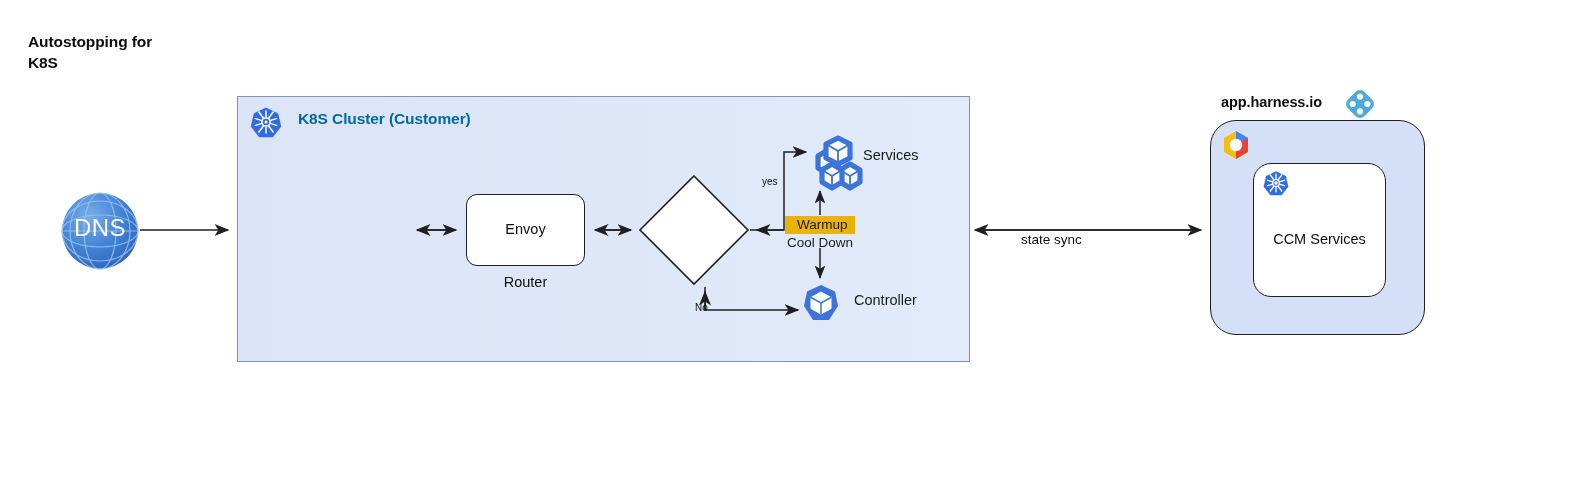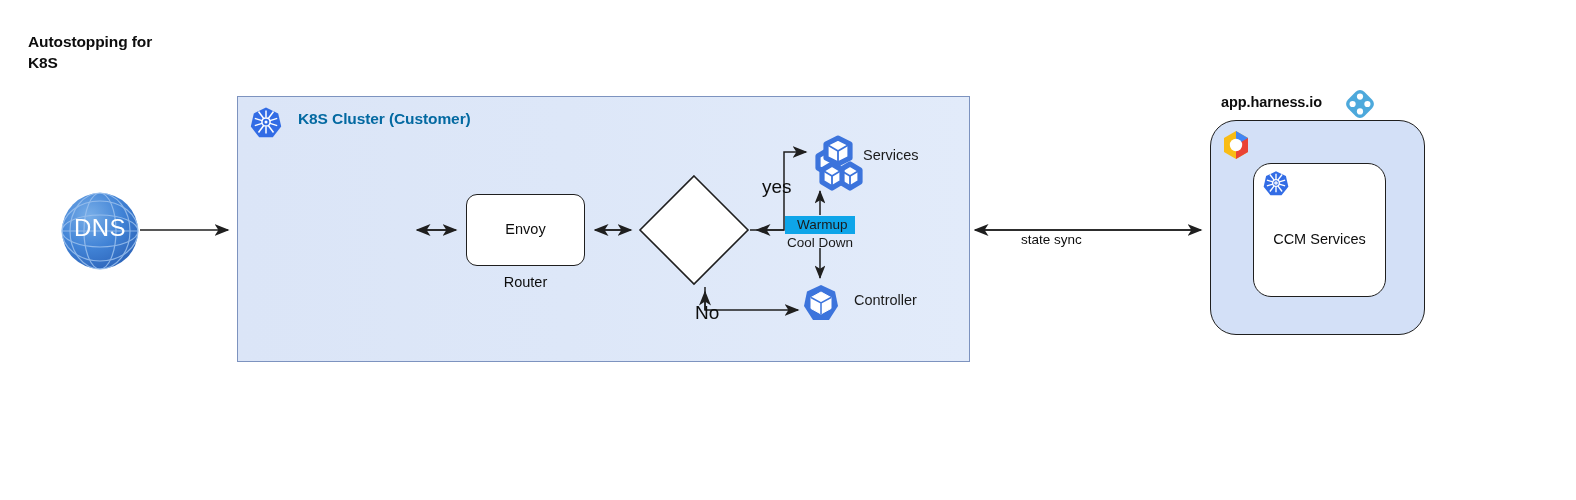--- a/index.html
+++ b/index.html
@@ -27,27 +27,27 @@
       text-align:center;font-size:14.5px;line-height:1.32;color:#0d0d0d;}
   .box-ingress{left:287px;top:194px;width:120px;height:72px;}
   .box-envoy{left:466px;top:194px;width:119px;height:72px;}
   .router-label{left:466px;top:274px;width:119px;text-align:center;
       font-size:14.5px;color:#0d0d0d;}
   .diamond-text{left:640px;top:176px;width:108px;height:108px;
       display:flex;align-items:center;justify-content:center;text-align:center;
       font-size:13.5px;line-height:1.26;color:#0d0d0d;}
 
   
-  .edge-label{font-size:19px;color:#0d0d0d;white-space:nowrap;}
+  .edge-label{font-size:10px;color:#0d0d0d;white-space:nowrap;}
   .lbl-yes{left:762px;top:176px;}
   .lbl-no{left:695px;top:302px;}
   .lbl-statesync{left:1019px;top:232px;font-size:13.5px;background:#ffffff;
       padding:0 2px;}
   .warm-wrap{left:785px;top:216px;width:70px;text-align:center;line-height:1.3;}
-  .warm-1{font-size:13.5px;background:#0ea5e9;padding:0 12px;}
+  .warm-1{font-size:13.5px;background:#eab308;padding:0 12px;}
   .warm-2{font-size:13.5px;}
 
   
   .name-services{left:863px;top:147px;font-size:14.5px;}
   .name-controller{left:854px;top:292px;font-size:14.5px;}
 
   
   .harness-label{left:1221px;top:94px;font-size:14.5px;font-weight:bold;
       color:#0d0d0d;letter-spacing:-0.1px;}
   .harness-outer{left:1210px;top:120px;width:215px;height:215px;

